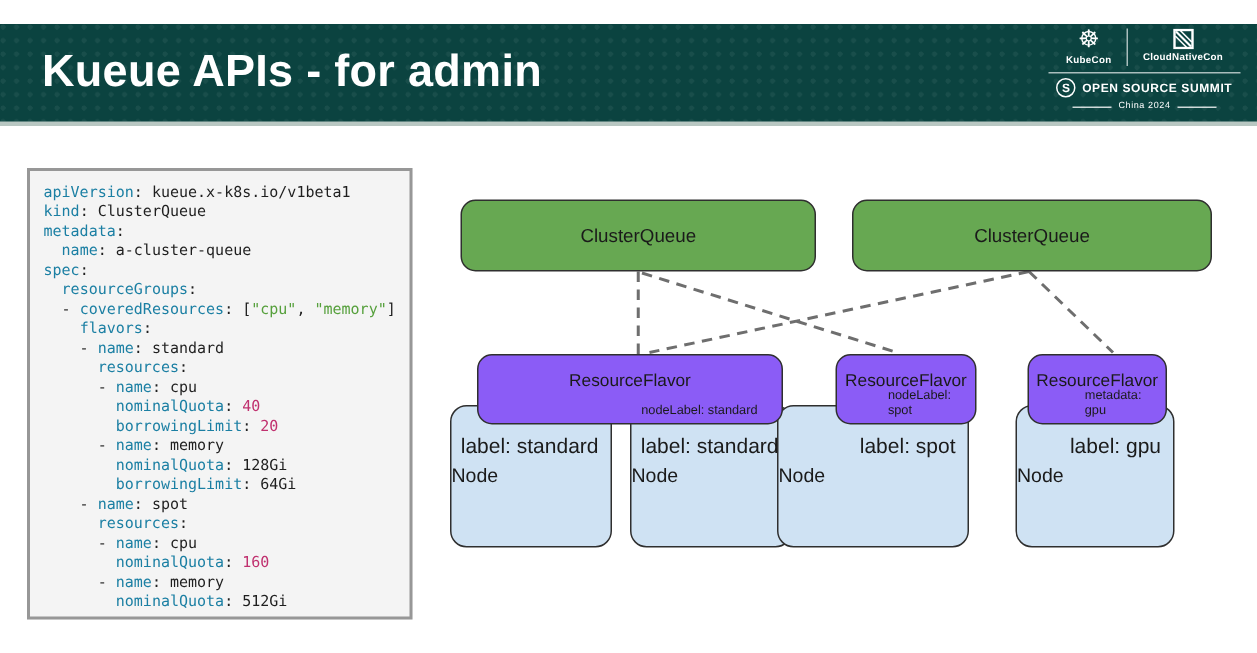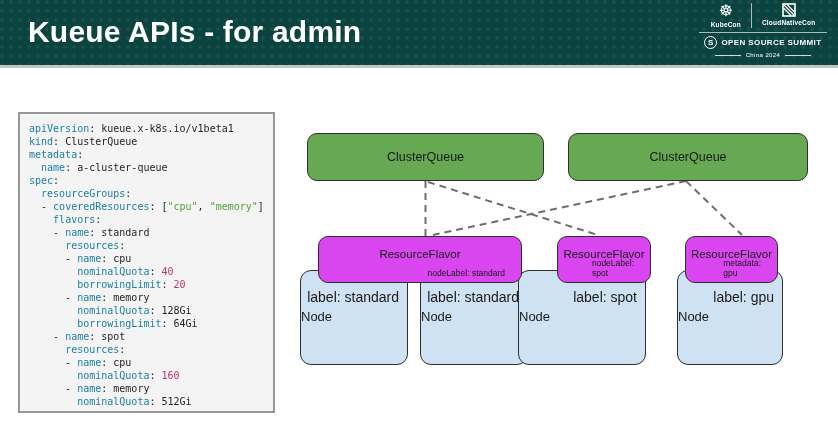--- a/index.html
+++ b/index.html
@@ -1,20 +1,20 @@
 <!DOCTYPE html>
 <html><head>
 <meta charset="utf-8">
 <style>
   html,body{margin:0;padding:0;background:#ffffff;}
   body{width:838px;height:435px;overflow:hidden;font-family:"Liberation Sans",sans-serif;position:relative;}
 
   
   .topbar{
-    position:absolute;left:0;top:0;width:838px;height:65px;
+    position:absolute;left:0;top:16px;width:838px;height:65px;
     background-color:#0b4340;
     background-image:radial-gradient(circle at 2px 2px, rgba(255,255,255,0.06) 1.6px, transparent 1.8px);
     background-size:9px 9px;
     border-bottom:3px solid #b8c7c2;
   }
   .slide-title{
     margin:0;padding:0 0 0 28px;line-height:63px;
     color:#ffffff;font-size:30px;font-weight:bold;letter-spacing:0.2px;
   }
   .logo-block{
@@ -56,21 +56,21 @@
   .diagram{position:absolute;left:0;top:0;width:838px;height:435px;pointer-events:none;}
   .connectors{position:absolute;left:0;top:0;}
   .box{position:absolute;box-sizing:border-box;border-radius:10px;color:#1a1a1a;}
   .cq{
     background:#67a852;border:1.6px solid #2f2f2f;
     display:flex;align-items:center;justify-content:center;
     font-size:12.5px;
   }
   .cq1{left:307px;top:133px;width:237px;height:48px;}
   .cq2{left:568px;top:133px;width:240px;height:48px;}
-  .rf{background:#d946ef;border:1.4px solid #2f2f2f;}
+  .rf{background:#8b5cf6;border:1.4px solid #2f2f2f;}
   .rf1{left:318px;top:236px;width:204px;height:47px;}
   .rf2{left:557px;top:236px;width:94px;height:47px;}
   .rf3{left:685px;top:236px;width:93px;height:47px;}
   .rf-title{text-align:center;font-size:11.5px;margin-top:11px;}
   .rf-sub{position:absolute;right:16px;bottom:4px;font-size:8.5px;padding-left:38px;}
   .node{background:#cfe2f3;border:1.4px solid #2f2f2f;border-radius:11px;}
   .node1{left:300px;top:270px;width:108px;height:95px;}
   .node2{left:420px;top:270px;width:108px;height:95px;}
   .node3{left:518px;top:270px;width:128px;height:95px;}
   .node4{left:677px;top:270px;width:106px;height:95px;}

